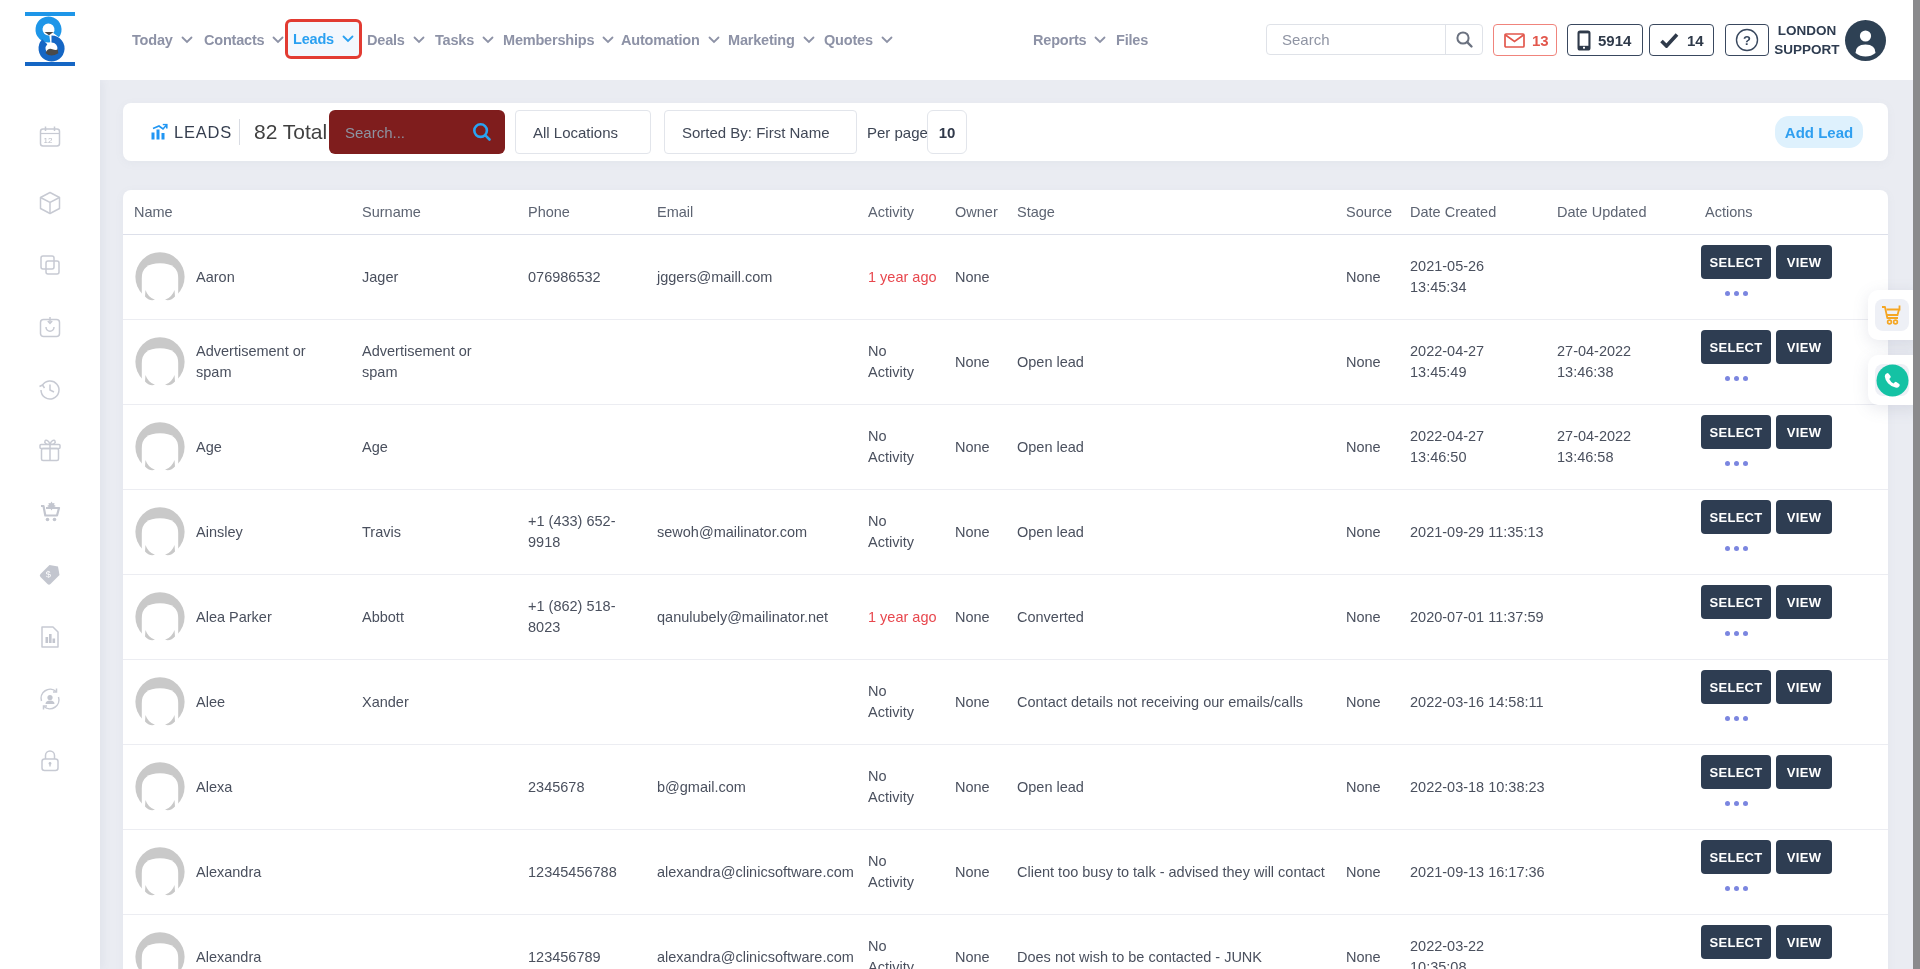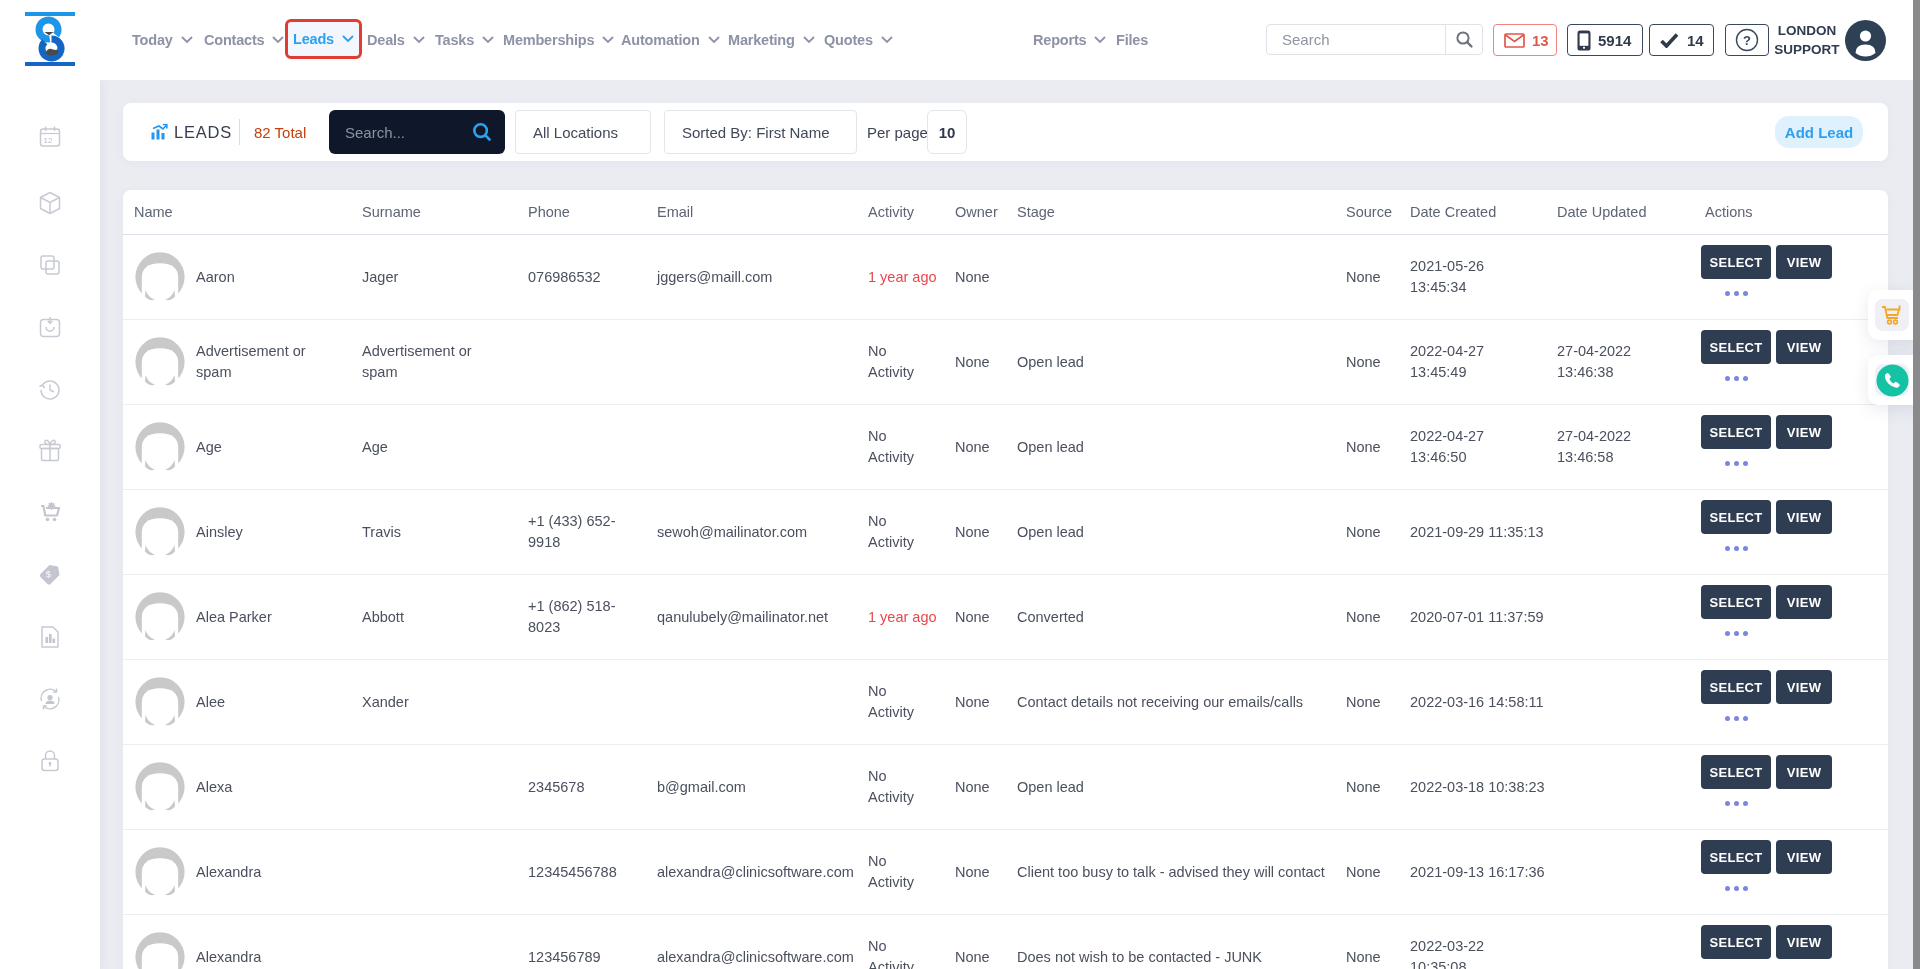--- a/index.html
+++ b/index.html
@@ -19,22 +19,22 @@
 .b-phone { left:1567px; width:76px; border:1px solid #39485e; color:#2f3a4a; font-size:15px; }
 .b-check { left:1649px; width:65px; border:1px solid #39485e; color:#2f3a4a; font-size:15px; }
 .b-q { left:1725px; width:44px; border:1px solid #39485e; justify-content:center; }
 .lsup { position:absolute; left:1772px; top:21px; width:70px; text-align:center; font-size:13.5px; font-weight:700; color:#2e3c50; line-height:19px; }
 .uavatar { position:absolute; left:1845px; top:20px; }
 .scrollbar { position:absolute; right:0; top:0; width:7px; height:969px; background:#8a8a8c; z-index:20; }
 .hdrcard { position:absolute; left:123px; top:103px; width:1765px; height:58px; background:#fff; border-radius:8px; box-shadow:0 2px 10px rgba(120,130,160,0.06); z-index:3; }
 .hc { position:absolute; top:50%; transform:translateY(-50%); }
 .leads-t { left:51px; font-size:16.5px; letter-spacing:0.8px; color:#353e4f; font-weight:400; }
 .tdiv { left:116px; width:1px; height:26px; background:#d9dce3; }
-.total { left:131px; font-size:15px; color:#c2410c; }
-.csearch { left:206px; width:176px; height:44px; background:#0f172a; border-radius:6px; color:#8d93a1; font-size:15px; display:flex; align-items:center; }
+.total { left:131px; font-size:21px; color:#404040; }
+.csearch { left:206px; width:176px; height:44px; background:#7f1d1d; border-radius:6px; color:#8d93a1; font-size:15px; display:flex; align-items:center; }
 .csearch span { padding-left:16px; }
 .csearch svg { position:absolute; right:13px; top:12px; }
 .sel { border:1px solid #e2e5eb; border-radius:4px; background:#fff; height:44px; display:flex; align-items:center; font-size:15px; color:#414857; }
 .sel span { padding-left:17px; }
 .s-loc { left:392px; width:136px; }
 .s-sort { left:541px; width:193px; }
 .perpage { left:744px; font-size:15px; color:#3d4554; font-weight:500; }
 .pp10 { left:804px; width:40px; height:44px; border:1px solid #e2e5eb; border-radius:6px; display:flex; align-items:center; justify-content:center; font-size:15px; color:#30394a; font-weight:700; }
 .addlead { position:absolute; left:1652px; top:13px; width:88px; height:32px; background:#def1fd; color:#2f9ff0; font-size:15px; font-weight:700; border-radius:14px; display:flex; align-items:center; justify-content:center; }
 .tablecard { position:absolute; left:123px; top:190px; width:1765px; height:860px; background:#fff; border-radius:8px; box-shadow:0 2px 10px rgba(120,130,160,0.06); z-index:2; }

